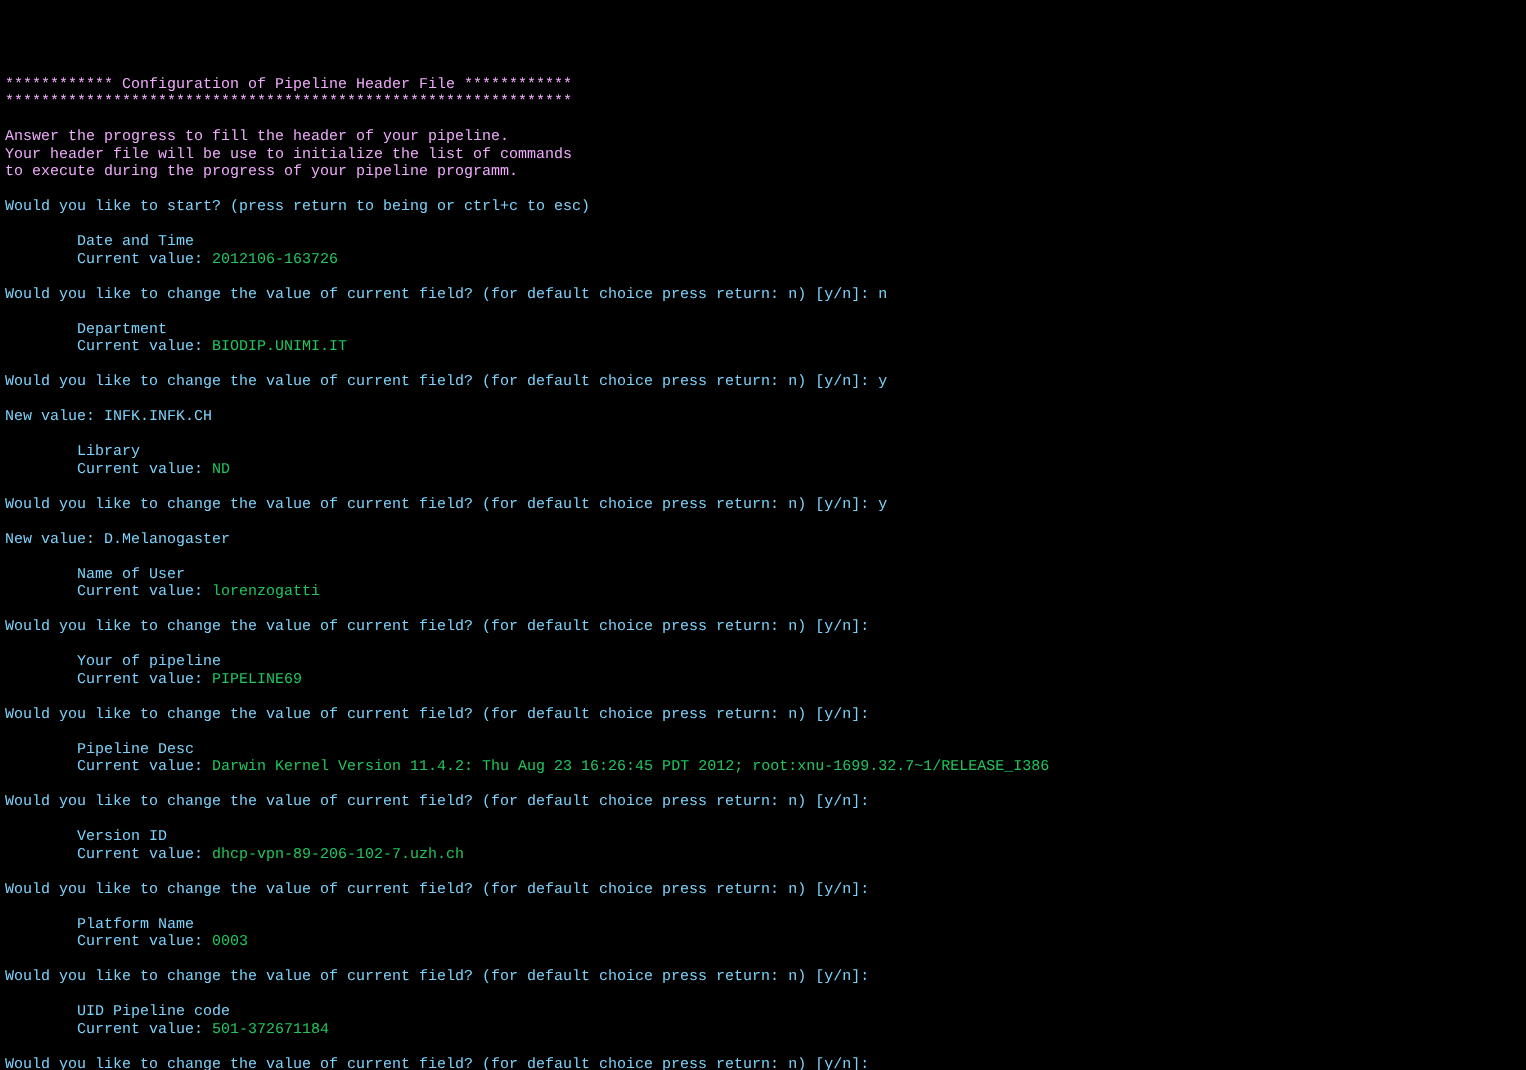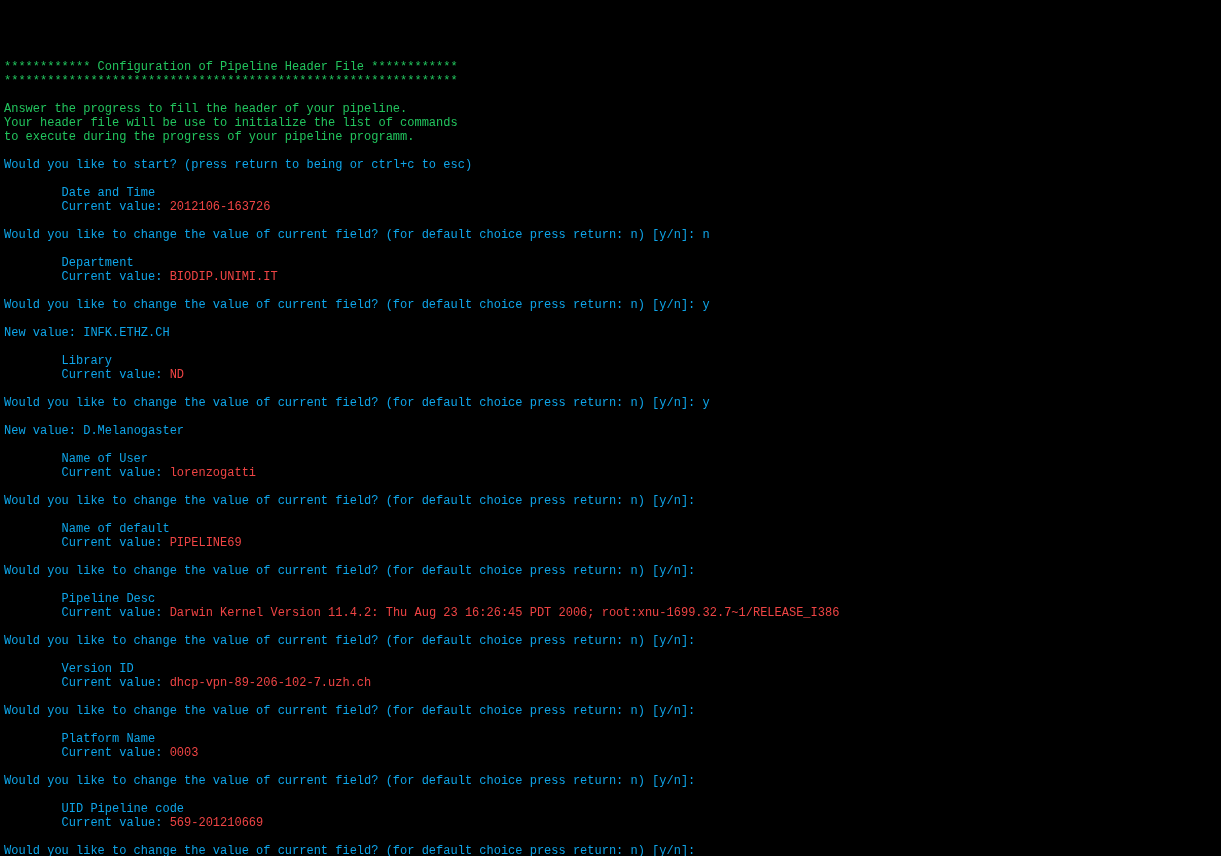--- a/index.html
+++ b/index.html
@@ -5,23 +5,23 @@
   body {
     background: #000;
     color: #ccc;
     font-family: "Menlo", "Consolas", "Courier New", monospace;
     font-size: 12px;
     line-height: 14px;
     margin: 0;
     padding: 4px;
     white-space: pre;
   }
-  .magenta { color: #22c55e; }
-  .cyan { color: #ef4444; font-family: Liberation Mono, monospace; }
-  .white { color: #0ea5e9; }
+  .magenta { color: #f0abfc; }
+  .cyan { color: #22c55e; font-family: Liberation Mono, monospace; }
+  .white { color: #7dd3fc; }
 </style>
 </head>
 <body>
 
 
 
 <span class="magenta">************ Configuration of Pipeline Header File ************</span>
 <span class="magenta">***************************************************************</span>
 
 <span class="magenta">Answer the progress to fill the header of your pipeline.</span>
@@ -33,56 +33,56 @@
 <span>        </span><span class="white">Date and Time</span>
 <span>        </span><span class="white">Current value: </span><span class="cyan">2012106-163726</span>
 
 <span class="white">Would you like to change the value of current field? (for default choice press return: n) [y/n]:</span><span class="white"> n</span>
 
 <span>        </span><span class="white">Department</span>
 <span>        </span><span class="white">Current value: </span><span class="cyan">BIODIP.UNIMI.IT</span>
 
 <span class="white">Would you like to change the value of current field? (for default choice press return: n) [y/n]:</span><span class="white"> y</span>
 
-<span class="white">New value: </span><span class="white">INFK.ETHZ.CH</span>
+<span class="white">New value: </span><span class="white">INFK.INFK.CH</span>
 
 <span>        </span><span class="white">Library</span>
 <span>        </span><span class="white">Current value: </span><span class="cyan">ND</span>
 
 <span class="white">Would you like to change the value of current field? (for default choice press return: n) [y/n]:</span><span class="white"> y</span>
 
 <span class="white">New value: </span><span class="white">D.Melanogaster</span>
 
 <span>        </span><span class="white">Name of User</span>
 <span>        </span><span class="white">Current value: </span><span class="cyan">lorenzogatti</span>
 
 <span class="white">Would you like to change the value of current field? (for default choice press return: n) [y/n]:</span><span class="white"></span>
 
-<span>        </span><span class="white">Name of default</span>
+<span>        </span><span class="white">Your of pipeline</span>
 <span>        </span><span class="white">Current value: </span><span class="cyan">PIPELINE69</span>
 
 <span class="white">Would you like to change the value of current field? (for default choice press return: n) [y/n]:</span><span class="white"></span>
 
 <span>        </span><span class="white">Pipeline Desc</span>
-<span>        </span><span class="white">Current value: </span><span class="cyan">Darwin Kernel Version 11.4.2: Thu Aug 23 16:26:45 PDT 2006; root:xnu-1699.32.7~1/RELEASE_I386</span>
+<span>        </span><span class="white">Current value: </span><span class="cyan">Darwin Kernel Version 11.4.2: Thu Aug 23 16:26:45 PDT 2012; root:xnu-1699.32.7~1/RELEASE_I386</span>
 
 <span class="white">Would you like to change the value of current field? (for default choice press return: n) [y/n]:</span><span class="white"></span>
 
 <span>        </span><span class="white">Version ID</span>
 <span>        </span><span class="white">Current value: </span><span class="cyan">dhcp-vpn-89-206-102-7.uzh.ch</span>
 
 <span class="white">Would you like to change the value of current field? (for default choice press return: n) [y/n]:</span><span class="white"></span>
 
 <span>        </span><span class="white">Platform Name</span>
 <span>        </span><span class="white">Current value: </span><span class="cyan">0003</span>
 
 <span class="white">Would you like to change the value of current field? (for default choice press return: n) [y/n]:</span><span class="white"></span>
 
 <span>        </span><span class="white">UID Pipeline code</span>
-<span>        </span><span class="white">Current value: </span><span class="cyan">569-201210669</span>
+<span>        </span><span class="white">Current value: </span><span class="cyan">501-372671184</span>
 
 <span class="white">Would you like to change the value of current field? (for default choice press return: n) [y/n]:</span><span class="white"></span>
 
 
 
 
 
 
 
 </body></html>

